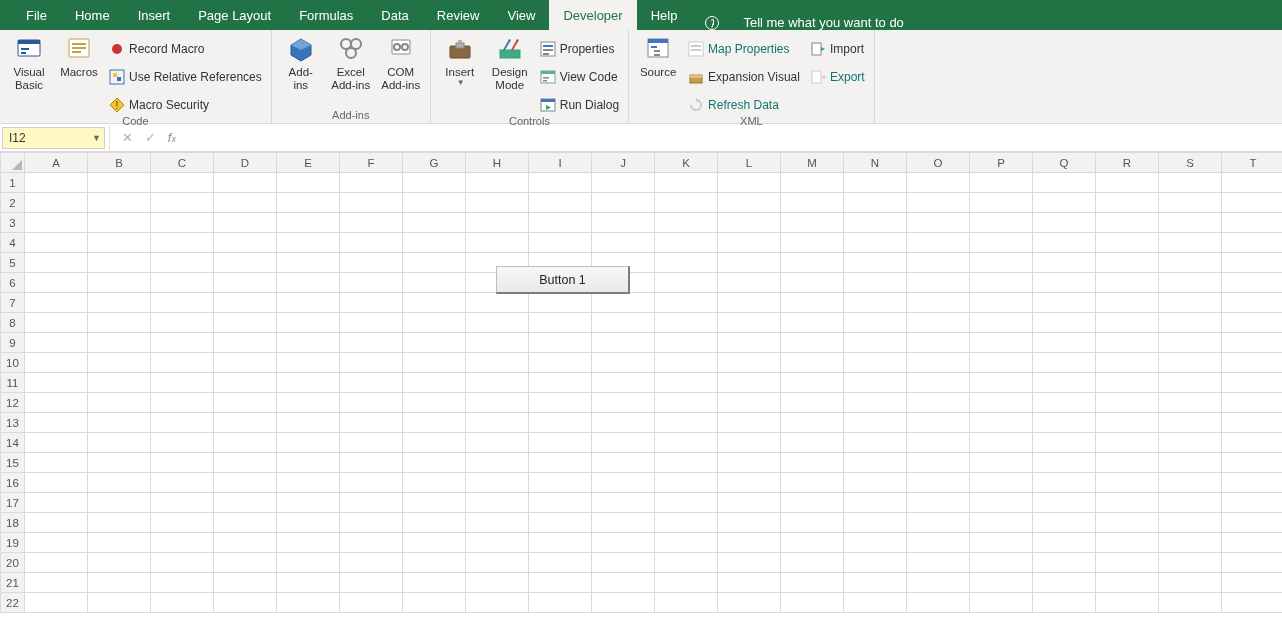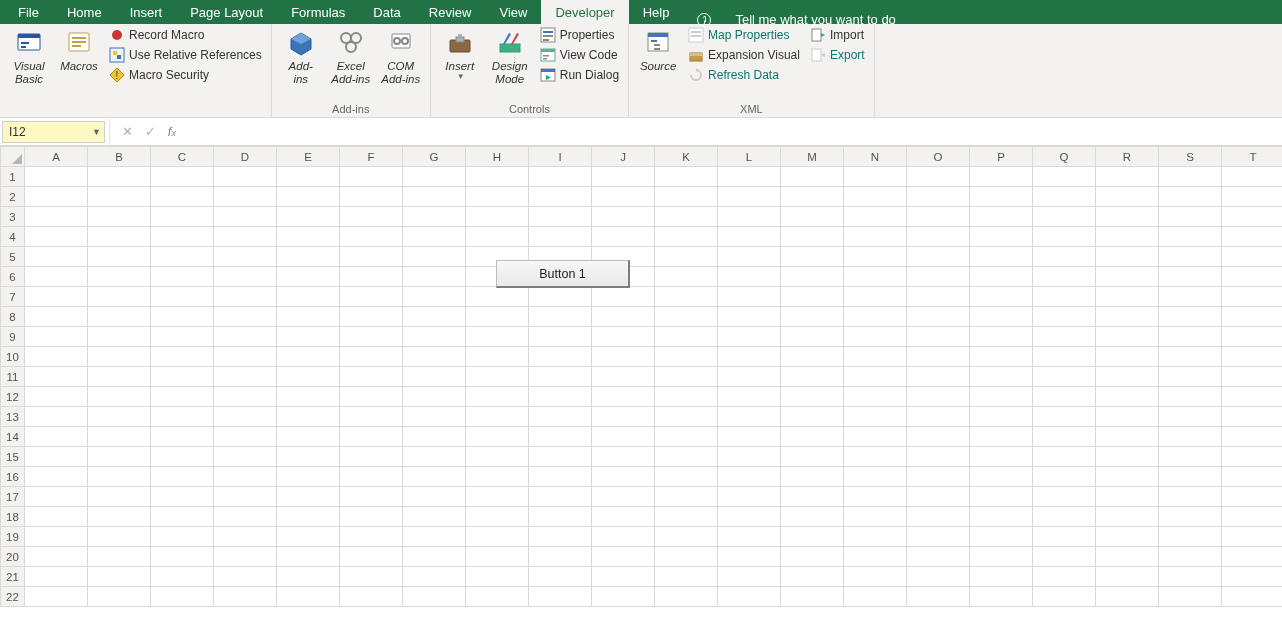--- a/index.html
+++ b/index.html
@@ -10,24 +10,24 @@
     width: 1282px;
     height: 635px;
     overflow: hidden;
     color: #333;
   }
 
   
   .tabstrip {
     display: flex;
     align-items: center;
-    height: 24px;
+    height: 30px;
     background: #217346;
     color: #fff;
-    padding-left: 4px;
+    padding-left: 12px;
   }
   .tab {
     height: 30px;
     display: flex;
     align-items: center;
     padding: 0 14px;
     font-size: 13px;
     cursor: pointer;
   }
   .tab.active {
@@ -78,25 +78,24 @@
   .bigbtn {
     display: flex;
     flex-direction: column;
     align-items: center;
     width: 46px;
     text-align: center;
     font-size: 11.5px;
     line-height: 1.1;
     cursor: pointer;
     padding: 2px 1px;
-    font-style: italic;
   }
   .bigbtn .ic { width: 30px; height: 30px; margin-bottom: 2px; display:flex; align-items:center; justify-content:center;}
   .smrow { display:flex; flex-direction:column; gap:2px; }
-  .smbtn { display:flex; align-items:center; gap:4px; font-size:12px; padding:1px 3px; cursor:pointer; white-space:nowrap; }
+  .smbtn { display:flex; align-items:center; gap:4px; font-size:12px; padding:1px 3px; cursor:pointer; white-space:nowrap;margin-top:8px; }
   .smbtn .ic { width:16px; height:16px; display:inline-flex; align-items:center; justify-content:center;}
   .disabled { color:#0f766e; }
   .drop-caret { font-size:8px; margin-left:2px; color:#666; }
 
   
   .fbar {
     display:flex; align-items:center; height:28px;
     border-bottom:1px solid #d9d9d9; background:#fff;
   }
   .namebox {
@@ -234,20 +233,21 @@
           <span class="ic">
             <svg width="16" height="16">
                 <polygon points="8,1 15,8 8,15 1,8" fill="#f4c430" stroke="#b8860b"></polygon>
                 <text x="8" y="12" font-size="10" text-anchor="middle" fill="#333">!</text>
               </svg>
           </span>
           <span>Macro Security</span>
         </div>
       </div>
     </div>
+    <div class="group-label">Code</div>
   </div>
 
   <div class="group">
     <div class="group-body">
       <div class="bigbtn">
         <span class="ic">
           <svg width="26" height="26">
               <polygon points="13,3 23,9 23,19 13,25 3,19 3,9" fill="#3a74b8" stroke="#285a92"></polygon>
               <polygon points="13,3 23,9 13,14 3,9" fill="#6fa3db"></polygon>
             </svg>

